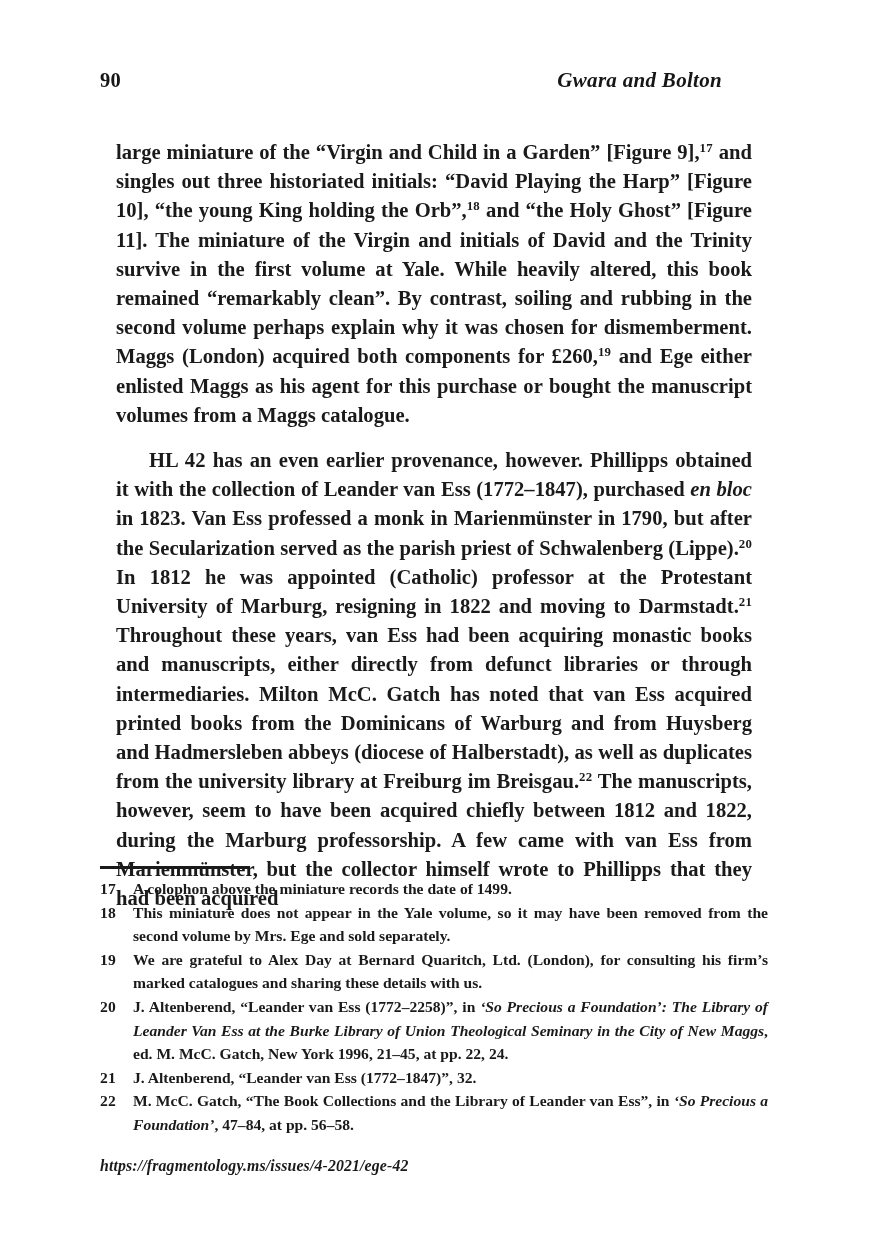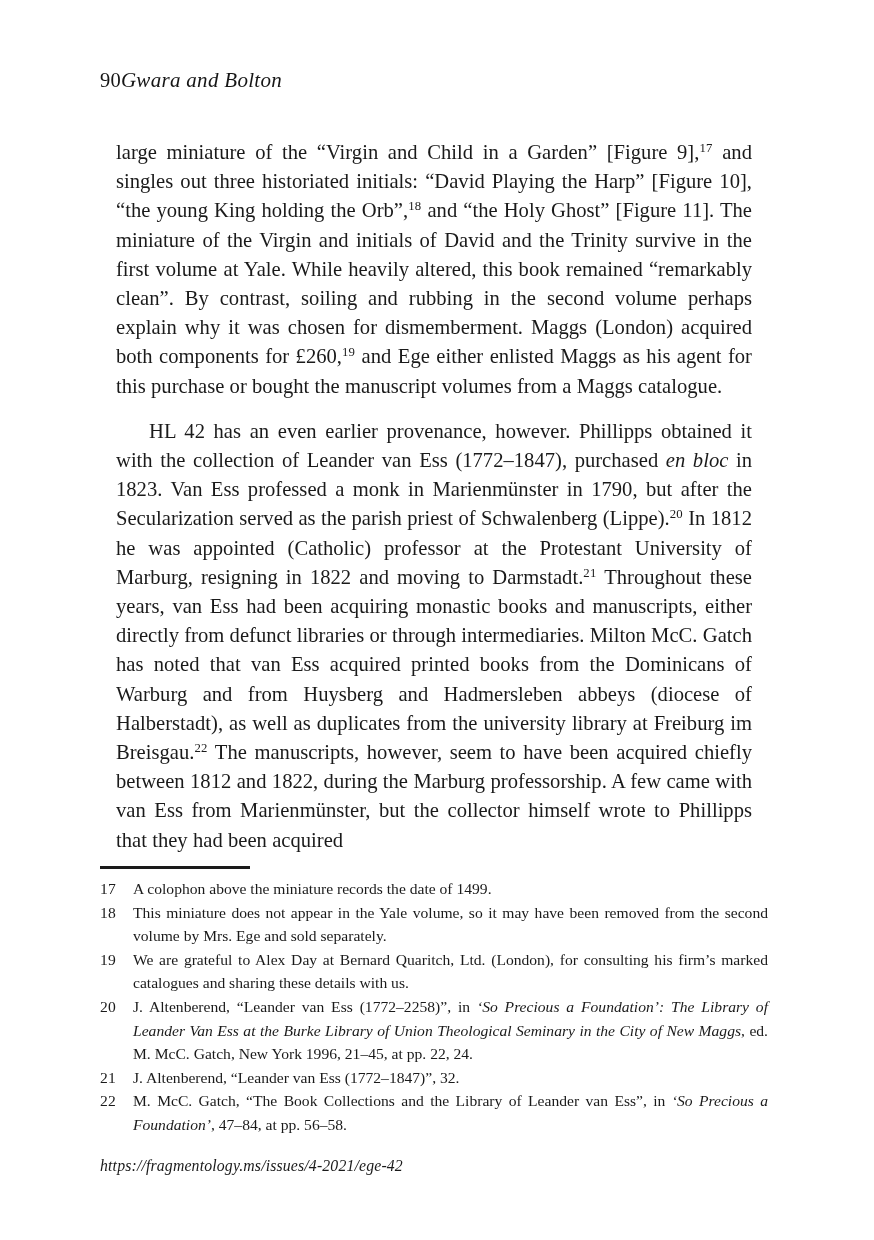--- a/index.html
+++ b/index.html
@@ -12,41 +12,42 @@
     font-family: "Liberation Serif", "DejaVu Serif", serif;
     color: #1a1a1a;
   }
   .page {
     position: relative;
     width: 874px;
     height: 1240px;
     background: #ffffff;
     overflow: hidden;
     box-sizing: border-box;
+    font-weight: bold;
   }
 
   
   .running-head {
     position: absolute;
     left: 100px;
     right: 106px;
     top: 68px;
     height: 30px;
     display: flex;
     align-items: baseline;
   }
   .folio {
     font-size: 20.5px;
     letter-spacing: 0.2px;
     font-family: "Liberation Serif", "DejaVu Serif", serif;
     color: #161616;
   }
   .head-title {
     flex: 1;
-    text-align: left;
+    text-align: right;
     font-style: italic;
     font-size: 21px;
     letter-spacing: 0.3px;
     color: #161616;
     margin-right: 46px;
   }
 
   
   .body-block {
     position: absolute;

